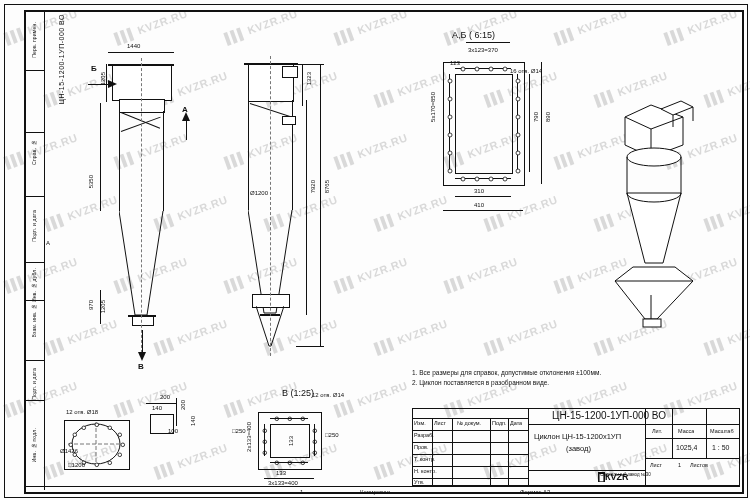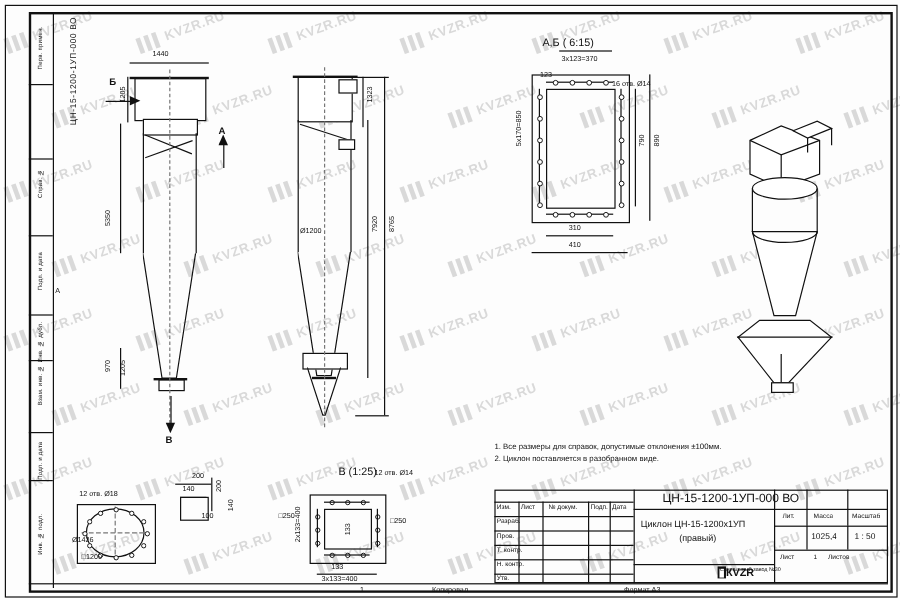--- a/index.html
+++ b/index.html
@@ -502,21 +502,21 @@
     <div class="tb-cell" style="left:510px;top:420px;">Дата</div>
 
     <div class="tb-cell" style="left:414px;top:432px;">Разраб.</div>
     <div class="tb-cell" style="left:414px;top:444px;">Пров.</div>
     <div class="tb-cell" style="left:414px;top:456px;">Т. контр.</div>
     <div class="tb-cell" style="left:414px;top:468px;">Н. контр.</div>
     <div class="tb-cell" style="left:414px;top:479px;">Утв.</div>
 
     <div class="tb-title" style="left:552px;top:410px;">ЦН-15-1200-1УП-000 ВО</div>
     <div class="tb-sub" style="left:534px;top:432px;">Циклон ЦН-15-1200х1УП</div>
-    <div class="tb-sub" style="left:566px;top:444px;">(правый)</div>
+    <div class="tb-sub" style="left:566px;top:444px;">(завод)</div>
 
     <div class="tb-cell" style="left:652px;top:428px;">Лит.</div>
     <div class="tb-cell" style="left:678px;top:428px;">Масса</div>
     <div class="tb-cell" style="left:710px;top:428px;">Масштаб</div>
     <div class="tb-cell" style="left:676px;top:444px;font-size:7px;">1025,4</div>
     <div class="tb-cell" style="left:712px;top:444px;font-size:7px;">1 : 50</div>
     <div class="tb-cell" style="left:650px;top:462px;">Лист</div>
     <div class="tb-cell" style="left:690px;top:462px;">Листов</div>
     <div class="tb-cell" style="left:678px;top:462px;">1</div>
 

